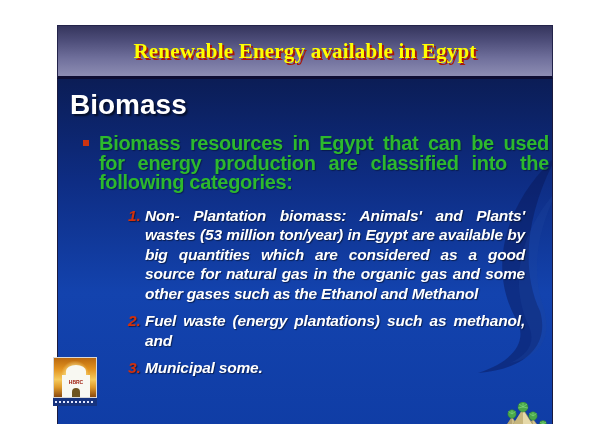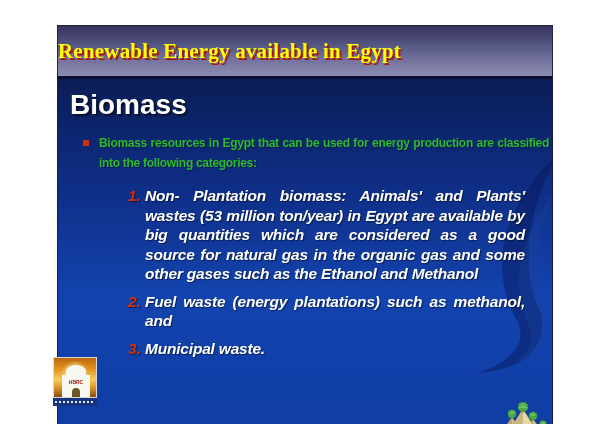--- a/index.html
+++ b/index.html
@@ -9,21 +9,21 @@
   .stage { position:relative; width:600px; height:424px; background:#ffffff; }
 
   .slide { position:absolute; left:57px; top:25px; width:496px; height:377px; }
 
   
   .titlebar {
     height:54px;
     background:linear-gradient(180deg,#35355d 0%, #4e4e7a 30%, #70709c 65%, #8d8db3 100%);
     border:1px solid #23234a;
     border-bottom:3px solid #0e0e33;
-    display:flex; align-items:center; 
+    display:flex; align-items:center; justify-content:center;
   }
   .slide-title {
     font-family:"Liberation Serif", serif;
     font-weight:bold; font-size:21px; color:#ffff00;
     text-shadow:2px 2px 0 #a8170b;
     letter-spacing:0.2px; white-space:nowrap;
   }
 
   
   .content {
@@ -38,21 +38,21 @@
     margin:10px 0 0 12px;
     font-size:28px; font-weight:bold; color:#ffffff;
     text-shadow:2px 2px 2px rgba(0,0,0,0.6);
     line-height:32px;
   }
 
   .intro-row { display:flex; margin:13px 0 0 25px; }
   .bullet-sq { flex:none; width:6px; height:6px; background:#cc3311; margin:6px 0 0 0; }
   .intro-text {
     margin-left:10px; width:450px;
-    font-size:12px; font-weight:bold; color:#2db92d;
+    font-size:20px; font-weight:bold; color:#2db92d;
     line-height:19.5px; text-align:justify; letter-spacing:-0.3px;
     text-shadow:1px 1px 1px rgba(0,0,0,0.35);
   }
 
   .nlist { margin:13px 0 0 70px; width:397px; }
   .item {
     position:relative; padding-left:17px; width:397px;
     font-size:15.5px; font-weight:bold; font-style:italic; color:#ffffff;
     line-height:19.5px; text-align:justify; letter-spacing:-0.2px;
     text-shadow:1px 1px 1px rgba(0,0,0,0.5);
@@ -113,21 +113,21 @@
         <div class="item">
           <span class="num">1.</span>
           <span class="txt">Non- Plantation biomass: Animals' and Plants' wastes (53 million ton/year) in Egypt are available by big quantities which are considered as a good source for natural gas in the organic gas and some other gases such as the Ethanol and Methanol</span>
         </div>
         <div class="item">
           <span class="num">2.</span>
           <span class="txt">Fuel waste (energy plantations) such as methanol, and</span>
         </div>
         <div class="item">
           <span class="num">3.</span>
-          <span class="txt">Municipal waste.</span>
+          <span class="txt">Municipal some.</span>
         </div>
       </div>
 
       <div class="pyr">
         <svg viewBox="0 0 54 44" width="54" height="44" xmlns="http://www.w3.org/2000/svg">
           <polygon points="3,35 16,15 29,35" fill="#cdbd8a" stroke="#9a8d5c" stroke-width="0.5"></polygon>
           <polygon points="3,35 16,15 16,35" fill="#b5a372"></polygon>
           <polygon points="25,35 37,17 50,35" fill="#d4c593" stroke="#9a8d5c" stroke-width="0.5"></polygon>
           <polygon points="25,35 37,17 37,35" fill="#bcab78"></polygon>
           <polygon points="8,37 27,7 46,37" fill="#e6d9a8" stroke="#8f834f" stroke-width="0.6"></polygon>

